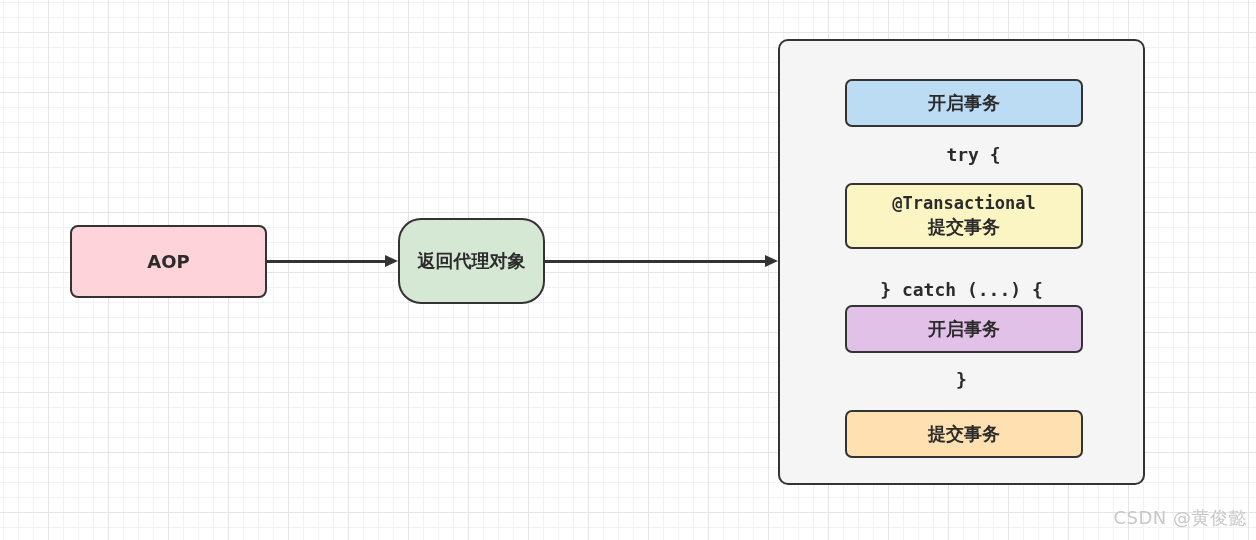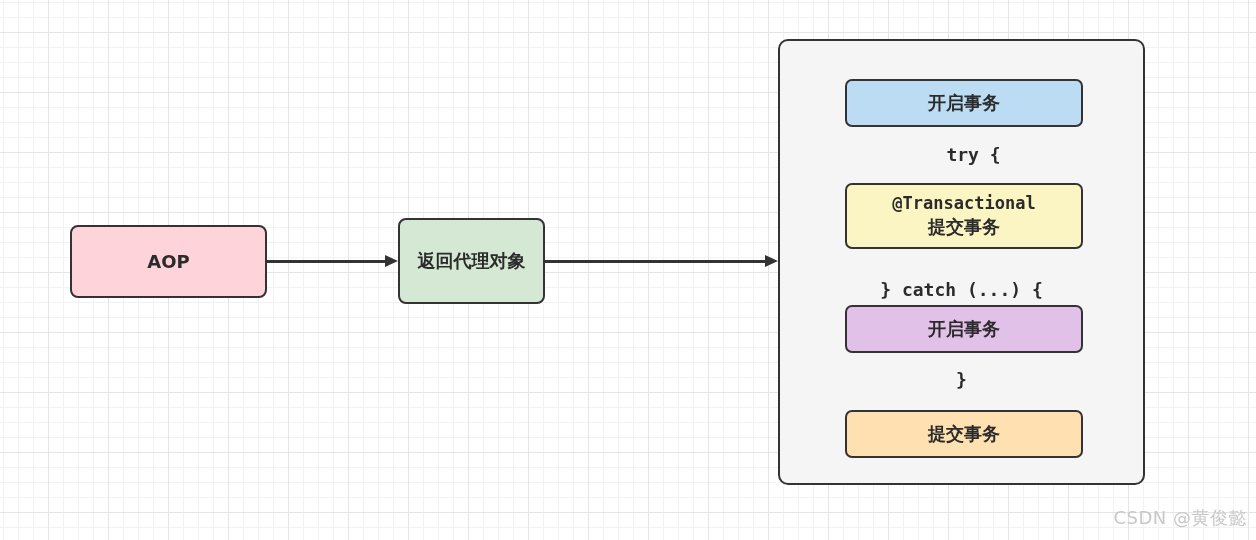--- a/index.html
+++ b/index.html
@@ -24,21 +24,21 @@
     display:flex;
     justify-content:center;
     flex-direction:column;
     box-sizing:border-box;
     color:#2b2b2b;
     font-weight:bold;
     font-size:18px;
     text-align:center;
   }
   .n-aop{left:70px;top:225px;width:197px;height:73px;}
-  .n-proxy{left:398px;top:218px;width:147px;height:86px;}
+  .n-proxy{left:398px;top:218px;width:147px;height:86px;border-radius:23px;}
   .n-container{
     position:absolute;left:778px;top:39px;width:367px;height:446px;
     border:2px solid #333333;border-radius:10px;box-sizing:border-box;
   }
   .inner{
     position:absolute;left:65px;width:238px;height:48px;
     border:2px solid #333333;border-radius:7px;
     display:flex;align-items:center;justify-content:center;flex-direction:column;
     box-sizing:border-box;color:#2b2b2b;font-weight:bold;font-size:18px;text-align:center;
   }

